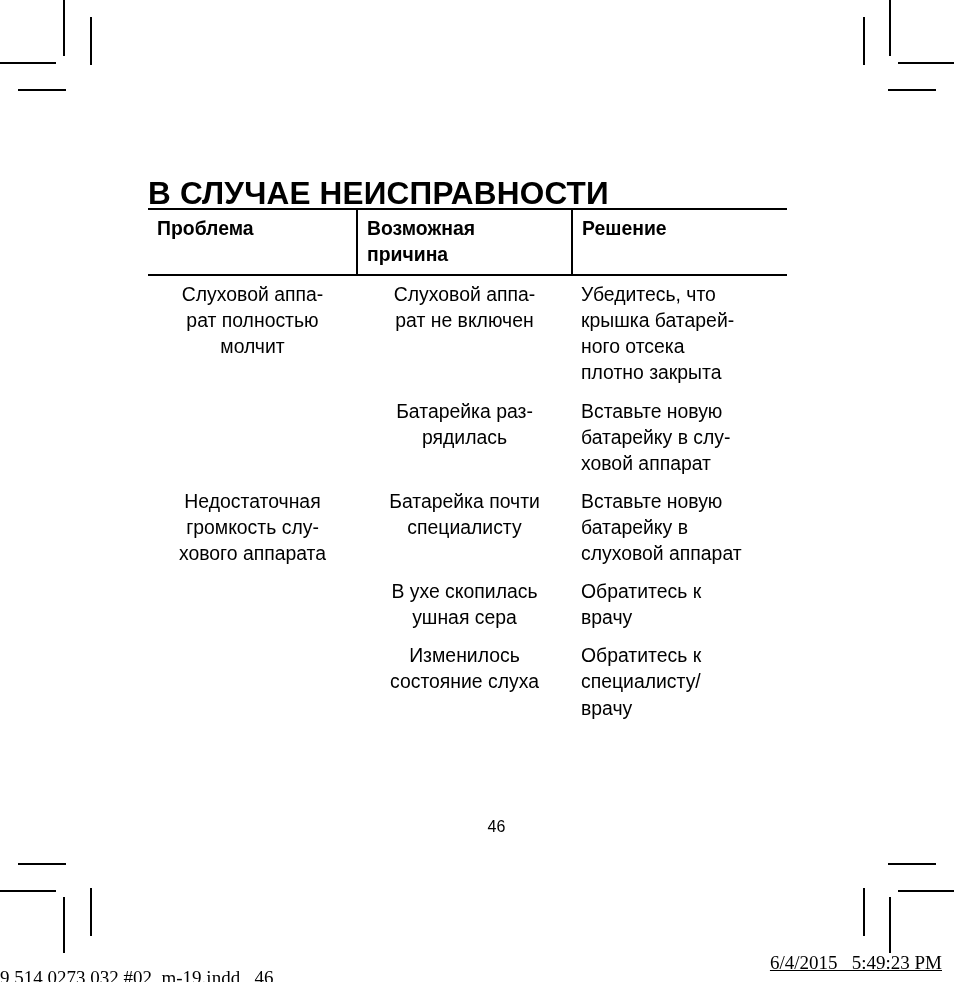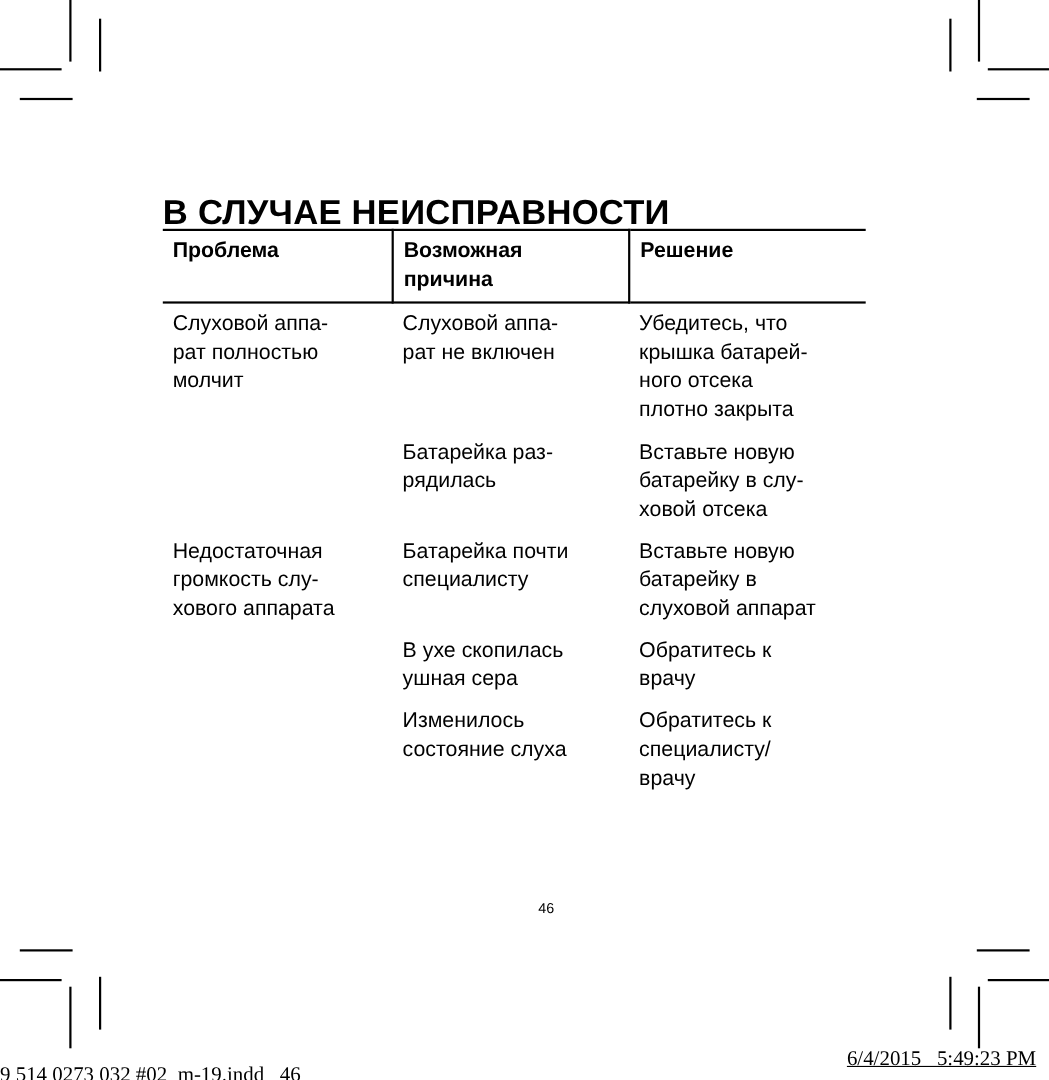--- a/index.html
+++ b/index.html
@@ -55,21 +55,21 @@
   table.ts-table col.c2 { width: 215px; }
   table.ts-table col.c3 { width: 215px; }
 
   table.ts-table td {
     vertical-align: top;
     padding: 5px 9px 7px 9px;
     border: 0;
   }
 
   
-  td.vsep-right { border-right: 2px solid #000000; }
+  td.vsep-right { border-right: 2px solid #000000; text-align: center; }
 
   
   .rule-top td { border-top: 2px solid #000000; }
   .rule-bottom td { border-bottom: 2px solid #000000; }
 
   
   td.subrule { border-top: 2px solid #000000; margin-top: 16px; }
 
   th.ts-head {
     text-align: left;
@@ -85,21 +85,21 @@
 
   .cell-line { display: block; white-space: pre; }
 
   
   .page-number {
     position: absolute;
     left: 0;
     right: 0;
     top: 818px;
     text-align: center;
-    font-size: 13px;
+    font-size: 16px;
     padding-left: 39px;
   }
 
   
   .footer {
     position: absolute;
     left: 0;
     top: 952px;
     width: 954px;
     font-family: "Liberation Serif", serif;
@@ -185,21 +185,21 @@
         </td>
       </tr>
       <tr>
         <td class="vsep-right subrule">
           <span class="cell-line">Батарейка раз-</span>
           <span class="cell-line">рядилась</span>
         </td>
         <td class="subrule">
           <span class="cell-line">Вставьте новую</span>
           <span class="cell-line">батарейку в слу-</span>
-          <span class="cell-line">ховой отсека</span>
+          <span class="cell-line">ховой аппарат</span>
         </td>
       </tr>
 
       <tr class="rule-top">
         <td class="vsep-right" rowspan="3">
           <span class="cell-line">Недостаточная</span>
           <span class="cell-line">громкость слу-</span>
           <span class="cell-line">хового аппарата</span>
         </td>
         <td class="vsep-right">

